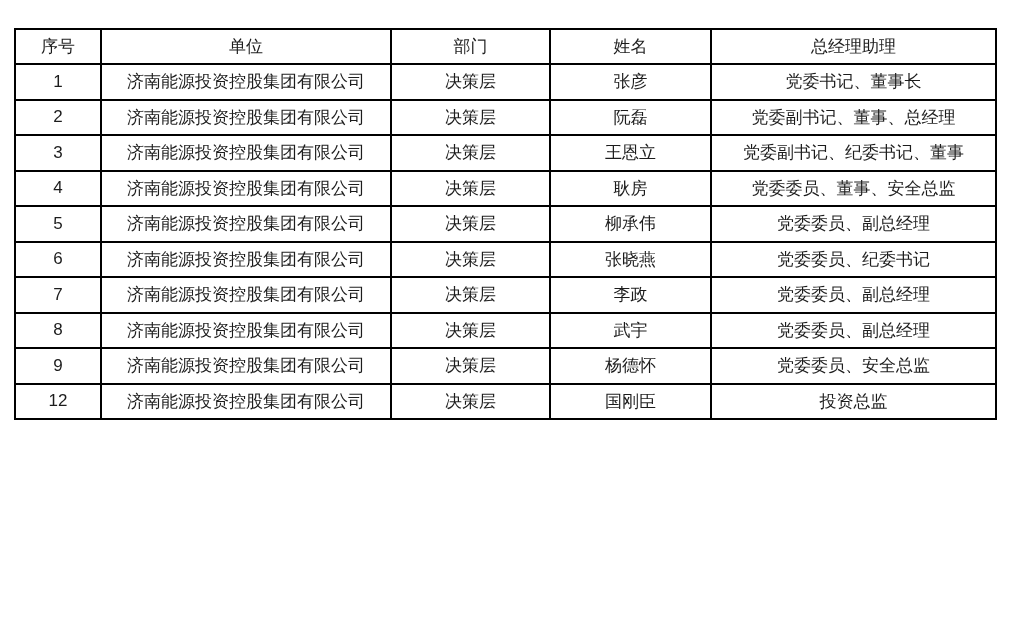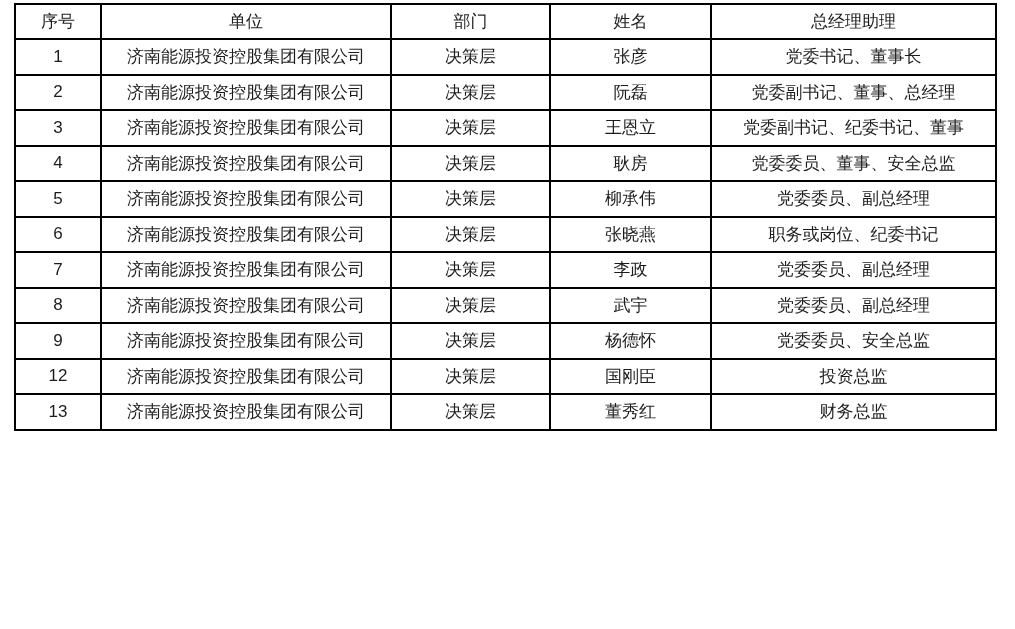--- a/index.html
+++ b/index.html
@@ -10,21 +10,21 @@
   body {
     width: 1015px;
     height: 629px;
     position: relative;
     overflow: hidden;
     font-family: "Liberation Serif", "DejaVu Serif", serif;
   }
   table.doc-table {
     position: absolute;
     left: 14px;
-    top: 3px;
+    top: 28px;
     width: 981px;
     border-collapse: collapse;
     table-layout: fixed;
   }
   table.doc-table th,
   table.doc-table td {
     border: 2px solid #000000;
     text-align: center;
     vertical-align: middle;
     font-weight: normal;
@@ -97,21 +97,21 @@
         <td class="cell-unit">济南能源投资控股集团有限公司</td>
         <td class="cell-dept">决策层</td>
         <td class="cell-name">柳承伟</td>
         <td class="cell-position">党委委员、副总经理</td>
       </tr>
       <tr>
         <td class="cell-index">6</td>
         <td class="cell-unit">济南能源投资控股集团有限公司</td>
         <td class="cell-dept">决策层</td>
         <td class="cell-name">张晓燕</td>
-        <td class="cell-position">职务或岗位、纪委书记</td>
+        <td class="cell-position">党委委员、纪委书记</td>
       </tr>
       <tr>
         <td class="cell-index">7</td>
         <td class="cell-unit">济南能源投资控股集团有限公司</td>
         <td class="cell-dept">决策层</td>
         <td class="cell-name">李政</td>
         <td class="cell-position">党委委员、副总经理</td>
       </tr>
       <tr>
         <td class="cell-index">8</td>
@@ -127,21 +127,14 @@
         <td class="cell-name">杨德怀</td>
         <td class="cell-position">党委委员、安全总监</td>
       </tr>
       <tr>
         <td class="cell-index">12</td>
         <td class="cell-unit">济南能源投资控股集团有限公司</td>
         <td class="cell-dept">决策层</td>
         <td class="cell-name">国刚臣</td>
         <td class="cell-position">投资总监</td>
       </tr>
-      <tr>
-        <td class="cell-index">13</td>
-        <td class="cell-unit">济南能源投资控股集团有限公司</td>
-        <td class="cell-dept">决策层</td>
-        <td class="cell-name">董秀红</td>
-        <td class="cell-position">财务总监</td>
-      </tr>
     </tbody>
 </table>
 
 </body></html>

